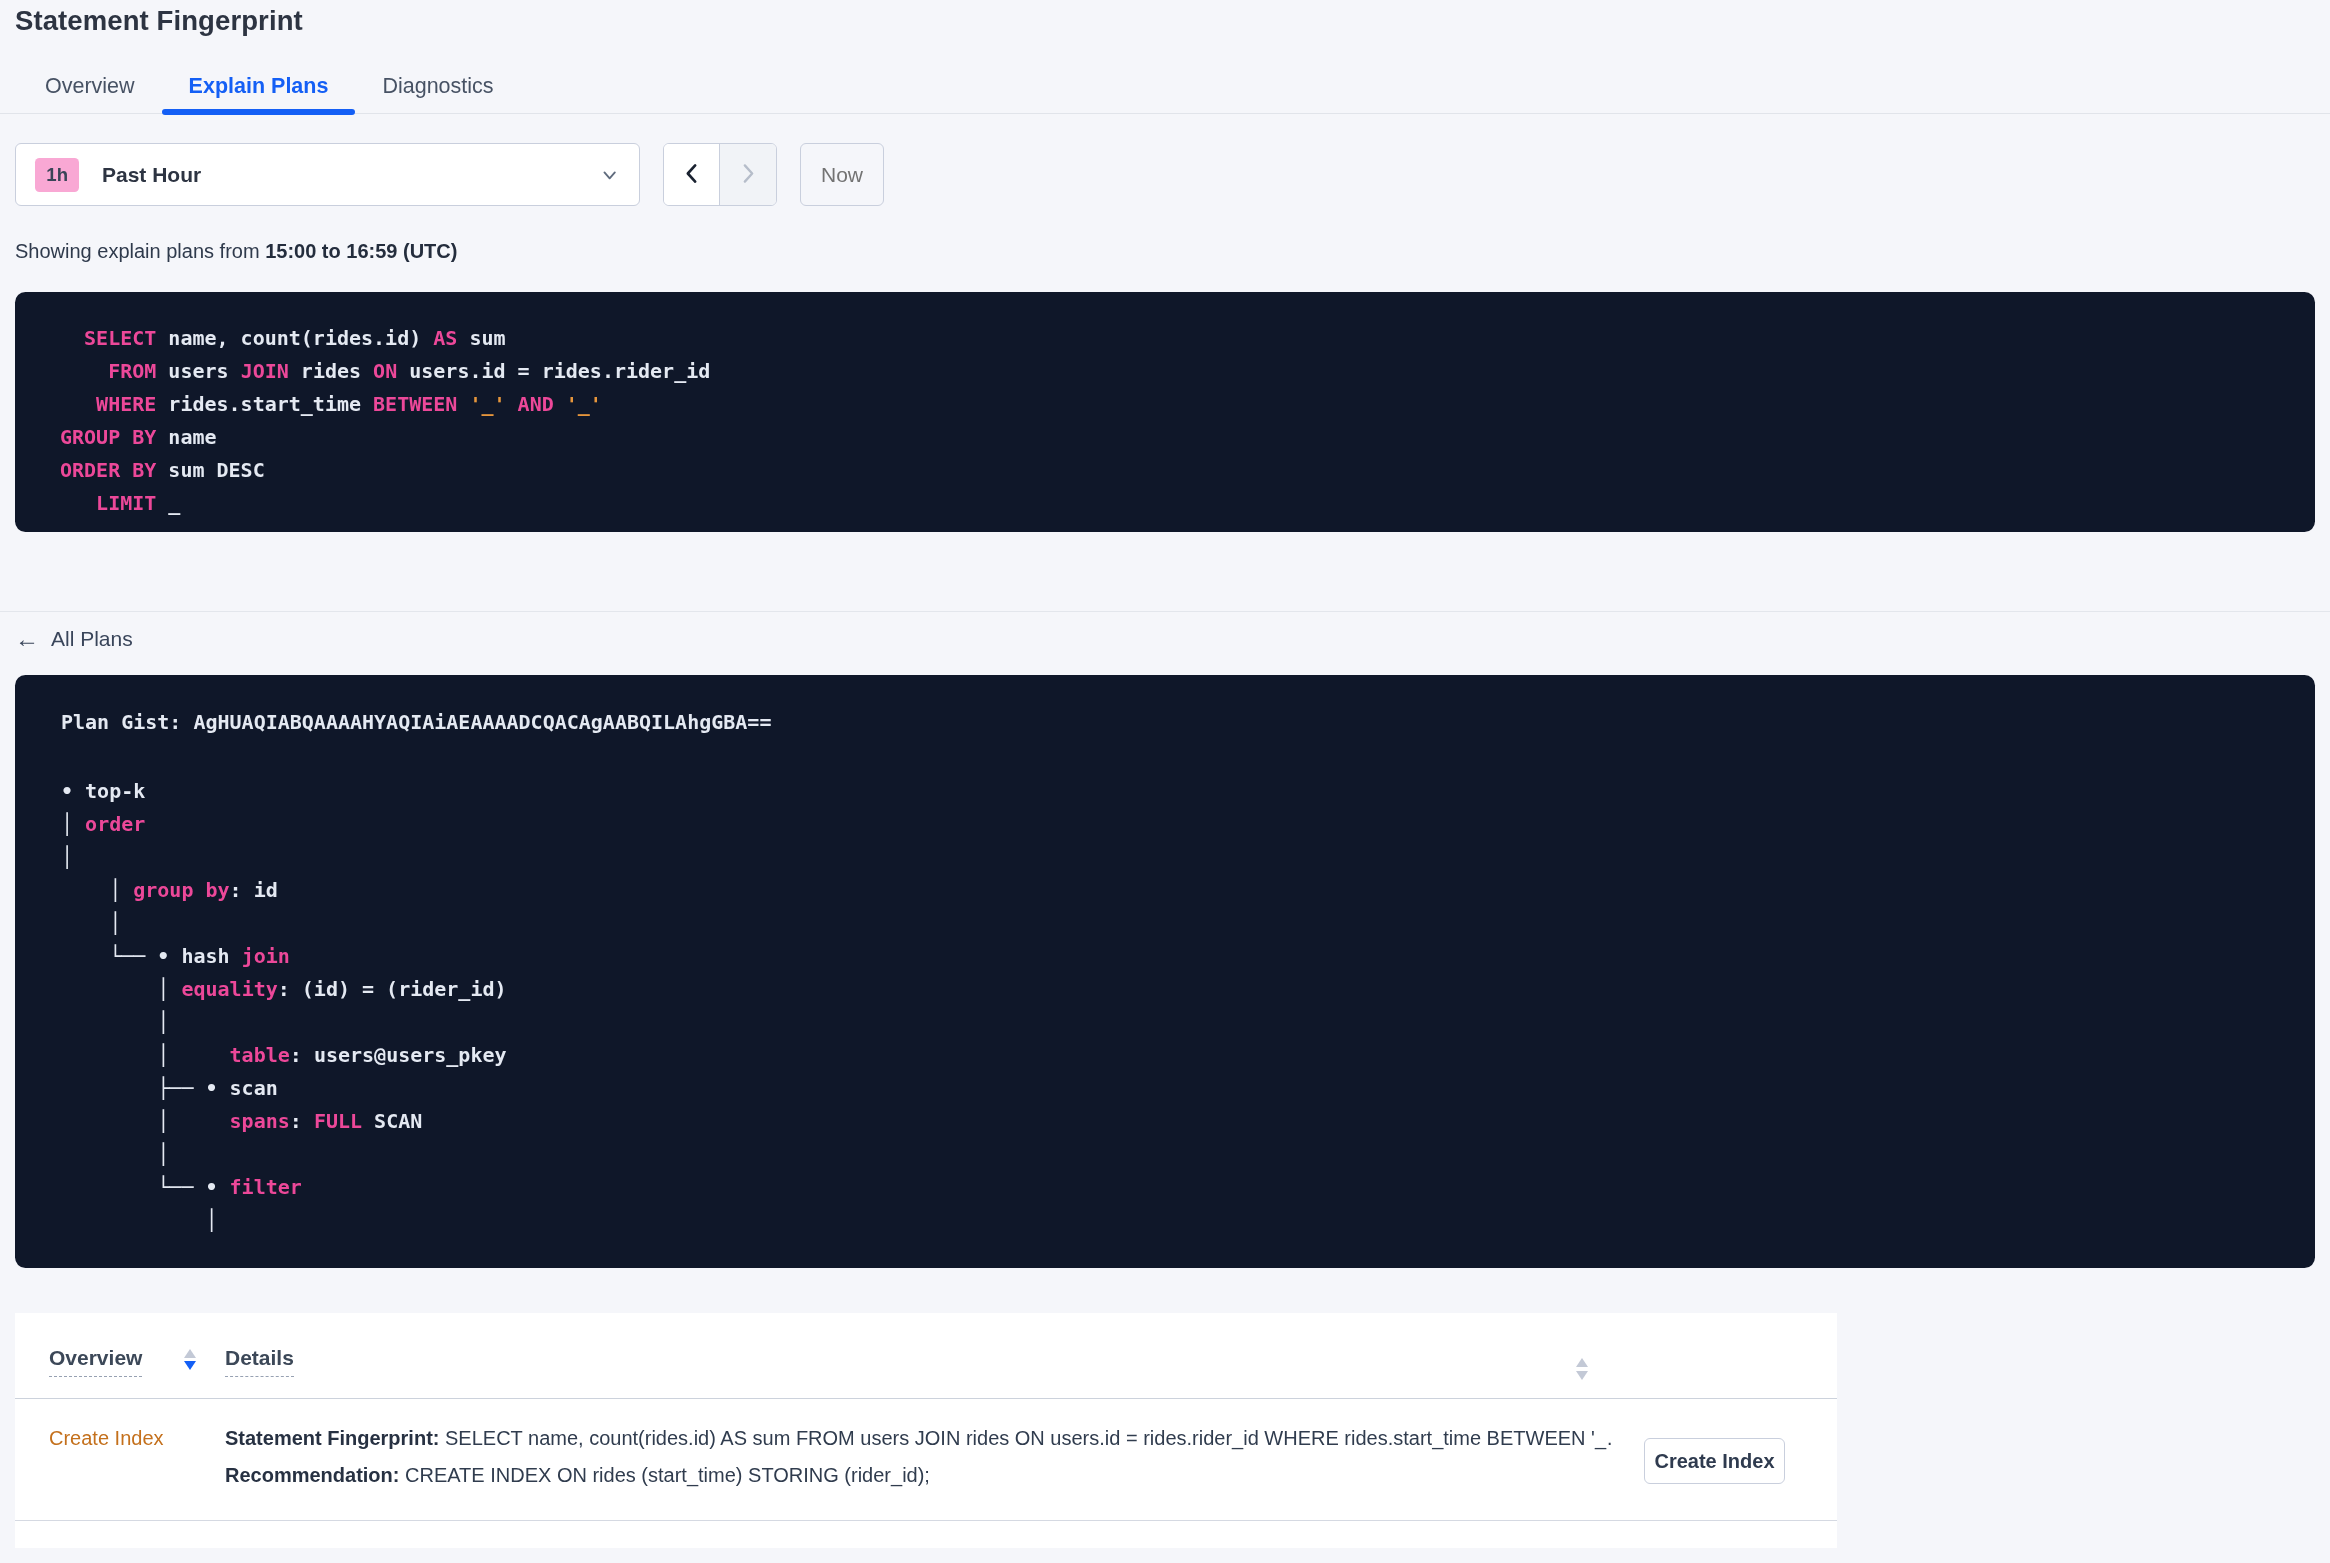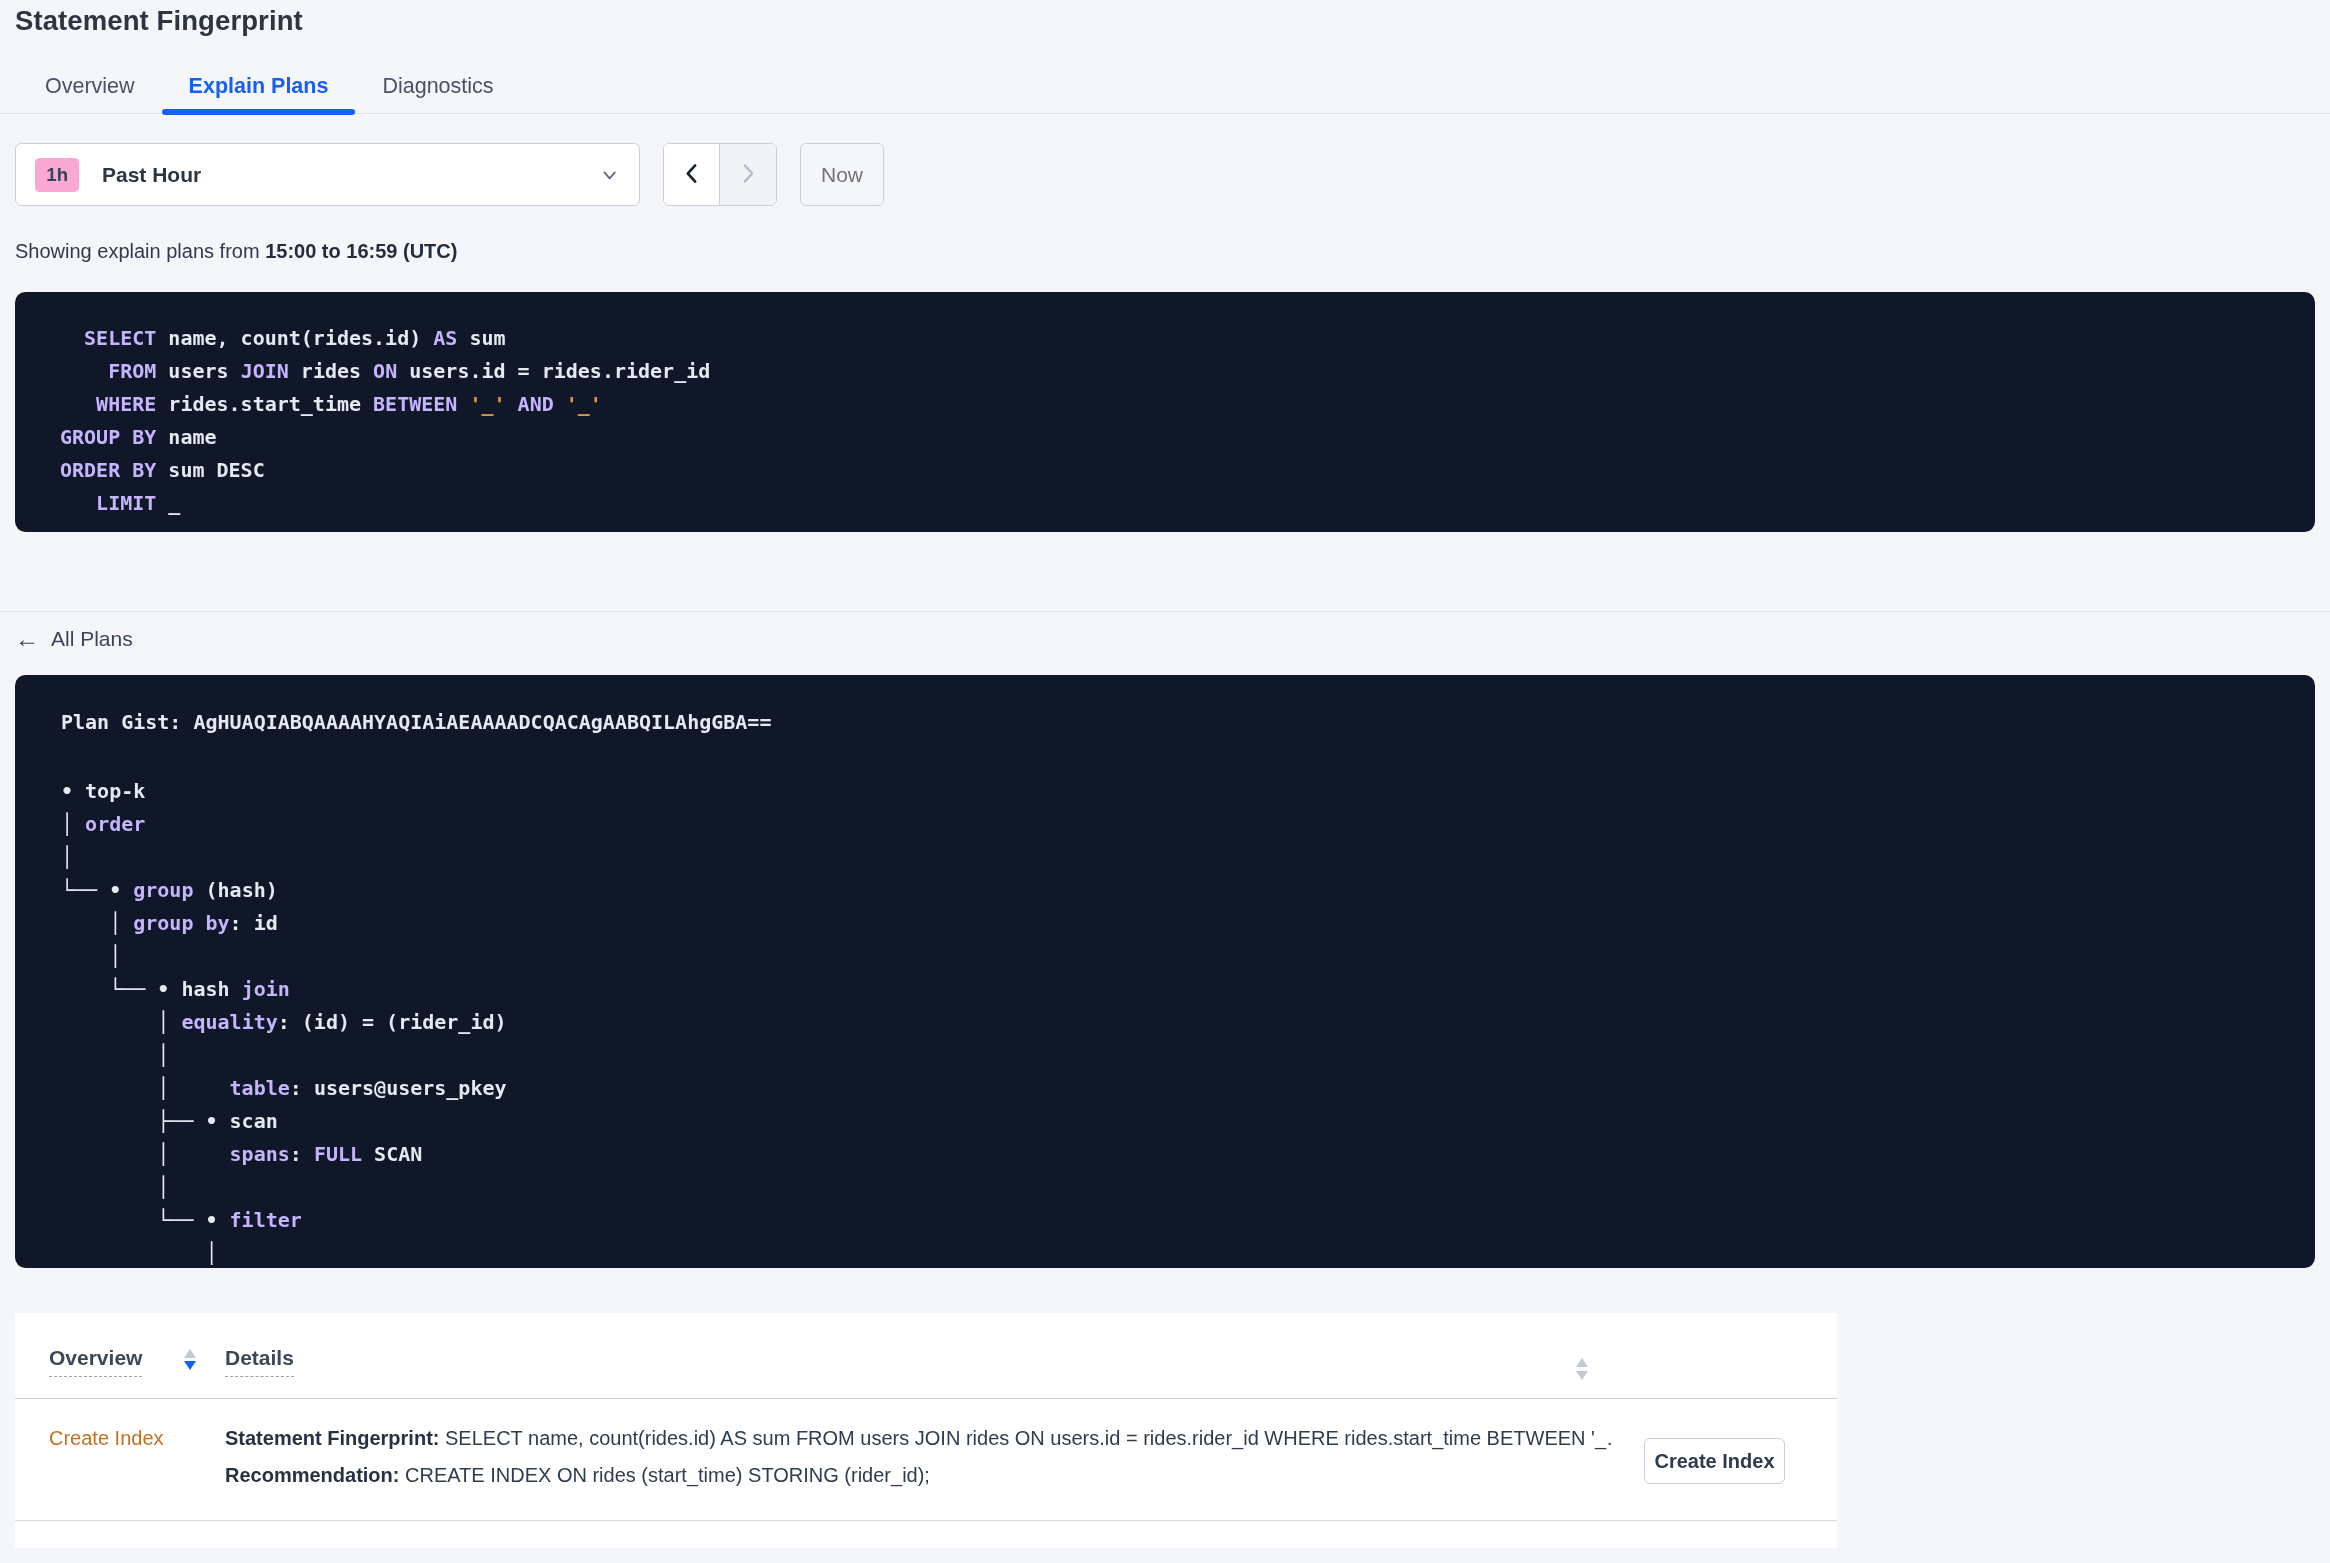--- a/index.html
+++ b/index.html
@@ -79,21 +79,21 @@
   
   .dark-panel {
     background: #0f1729; border-radius: 10.4px;
     color: #e4e9f2;
     font-family: "DejaVu Sans Mono", monospace;
     font-weight: 700; font-size: 20px;
   }
   .sql-panel { margin-top: 28px; height: 240px; padding: 30px 22px 0 45px; overflow: hidden; }
   .code .cl { white-space: pre; line-height: 33px; min-height: 33px; }
   .code .t { color: #e4e9f2; }
-  .code .k { color: #c4b5fd; }
+  .code .k { color: #ec4899; }
   .code .p { color: #e6963c; }
 
   .section-divider { margin-top: 79px; border-top: 1.5px solid #e3e6ec; }
 
   
   .all-plans {
     margin-top: 14px; display: inline-flex; align-items: center;
     font-size: 21px; line-height: 25px; font-weight: 500; color: #39455a;
     cursor: pointer;
   }
@@ -216,21 +216,20 @@
     <span class="arrow">←</span>
     <span>All Plans</span>
   </div>
 
   <div class="dark-panel gist-panel">
     <div class="gist-line">Plan Gist: AgHUAQIABQAAAAHYAQIAiAEAAAADCQACAgAABQILAhgGBA==</div>
     <div class="code tree">
         <div class="cl"><span class="t">• top-k</span></div>
         <div class="cl"><span class="t">│ </span><span class="k">order</span></div>
         <div class="cl"><span class="t">│</span></div>
-        <div class="cl"><span class="t">└── • </span><span class="k">group</span><span class="t"> (hash)</span></div>
         <div class="cl"><span class="t">    │ </span><span class="k">group by</span><span class="t">: id</span></div>
         <div class="cl"><span class="t">    │</span></div>
         <div class="cl"><span class="t">    └── • hash </span><span class="k">join</span></div>
         <div class="cl"><span class="t">        │ </span><span class="k">equality</span><span class="t">: (id) = (rider_id)</span></div>
         <div class="cl"><span class="t">        │</span></div>
         <div class="cl"><span class="t">        │     </span><span class="k">table</span><span class="t">: users@users_pkey</span></div>
         <div class="cl"><span class="t">        ├── • scan</span></div>
         <div class="cl"><span class="t">        │     </span><span class="k">spans</span><span class="t">: </span><span class="k">FULL</span><span class="t"> SCAN</span></div>
         <div class="cl"><span class="t">        │</span></div>
         <div class="cl"><span class="t">        └── • </span><span class="k">filter</span></div>

